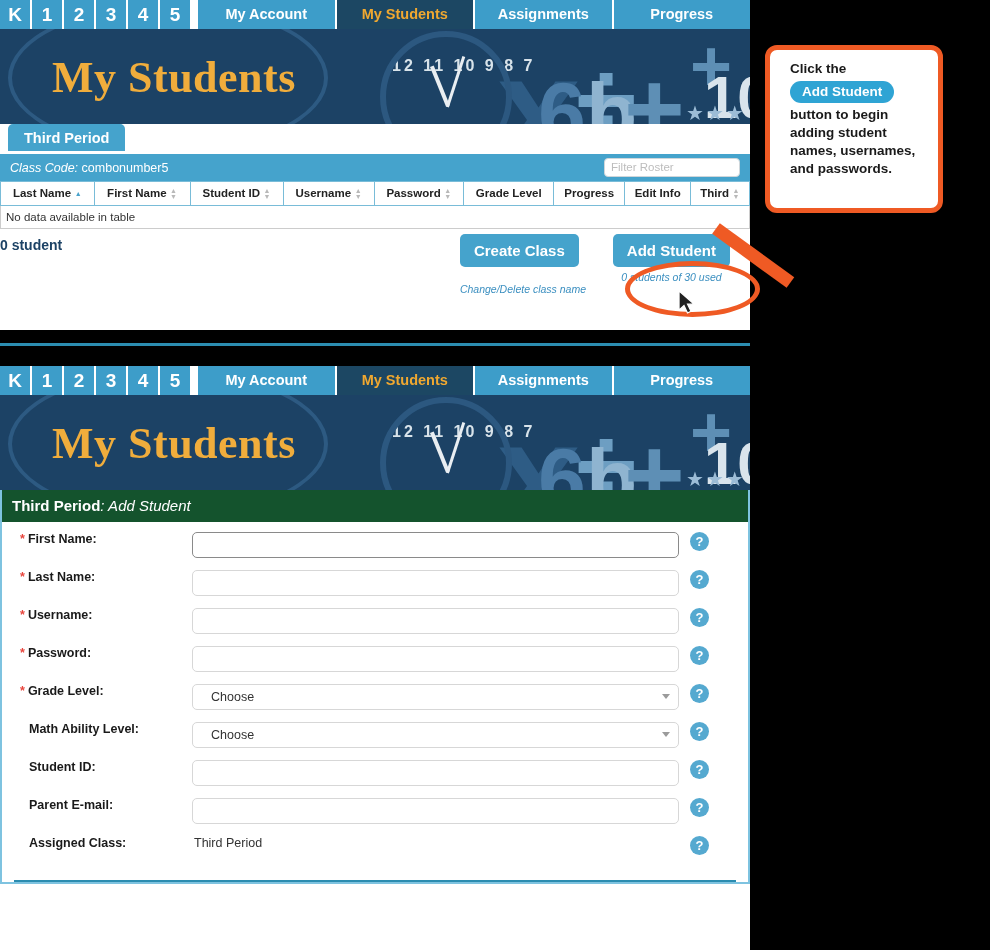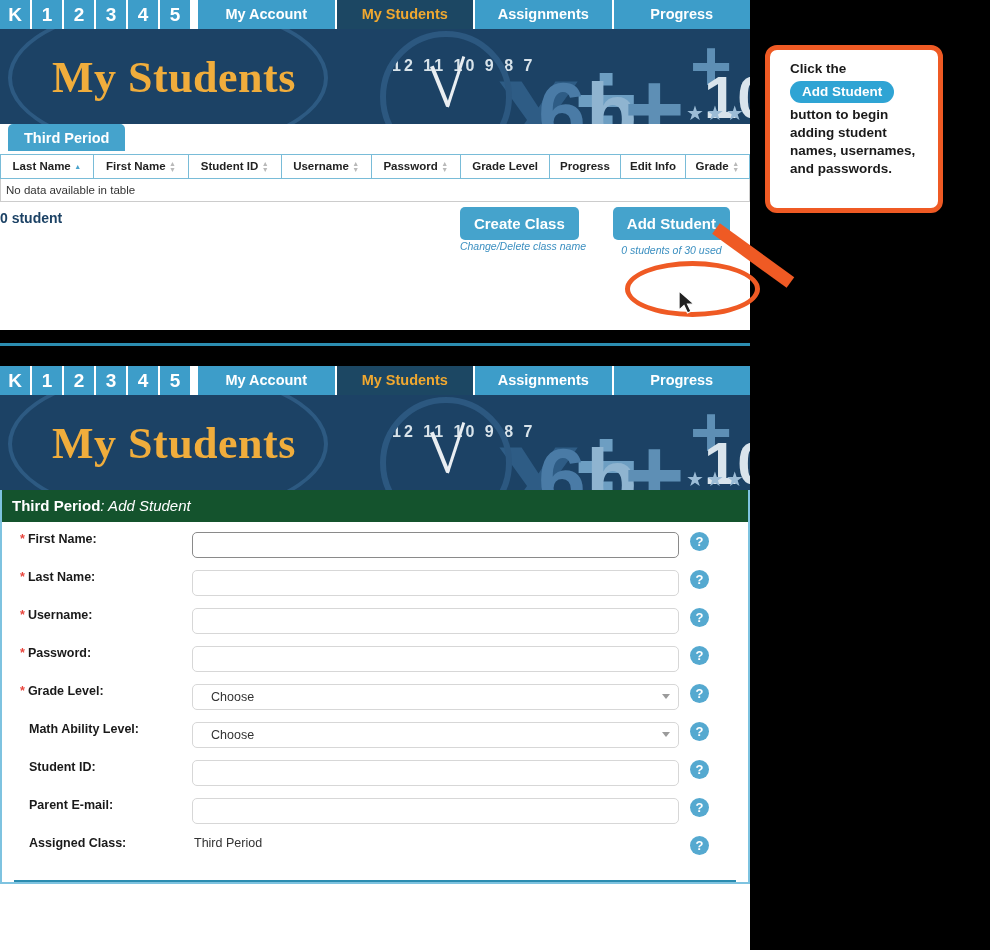--- a/index.html
+++ b/index.html
@@ -217,47 +217,54 @@
       <div class="deco-plus2">+</div>
       <div class="deco-ten">10</div>
       <div class="deco-stars">★★★</div>
       <div class="banner-title">My Students</div>
     </div>
 
     <div class="class-tab-row">
       <div class="class-tab">Third Period</div>
     </div>
 
+    <div class="class-bar">
+      <div class="class-code">
+        <i>Class Code:</i>
+        <span>combonumber5</span>
+      </div>
+      <div class="filter-input">Filter Roster</div>
+    </div>
 
     <table class="roster">
       <thead>
         <tr>
           <th><span>Last Name</span><span class="sort-ico active">▲</span></th>
           <th><span>First Name</span><span class="sort-ico">▲<br>▼</span></th>
           <th><span>Student ID</span><span class="sort-ico">▲<br>▼</span></th>
           <th><span>Username</span><span class="sort-ico">▲<br>▼</span></th>
           <th><span>Password</span><span class="sort-ico">▲<br>▼</span></th>
           <th><span>Grade Level</span></th>
           <th><span>Progress</span></th>
           <th><span>Edit Info</span></th>
-          <th><span>Grade</span><span class="sort-ico">▲<br>▼</span></th>
+          <th><span>Third</span><span class="sort-ico">▲<br>▼</span></th>
         </tr>
       </thead>
       <tbody>
         <tr>
           <td colspan="9">No data available in table</td>
         </tr>
       </tbody>
     </table>
 
     <div class="roster-footer">
       <div class="count-label">0 student</div>
       <div style="position:absolute; right:164px; top:5px;">
         <button class="btn-blue">Create Class</button>
-        <div class="sublink" style="margin-top:0;">Change/Delete class name</div>
+        <div class="sublink" style="margin-top:16px;">Change/Delete class name</div>
       </div>
       <div style="position:absolute; right:20px; top:5px;">
         <button class="btn-blue">Add Student</button>
         <div class="sublink" style="margin-top:4px;">0 students of 30 used</div>
       </div>
     </div>
   </div>
 
   <div class="highlight-oval"></div>
   <svg class="cursor" width="20" height="26" viewBox="0 0 20 26">

